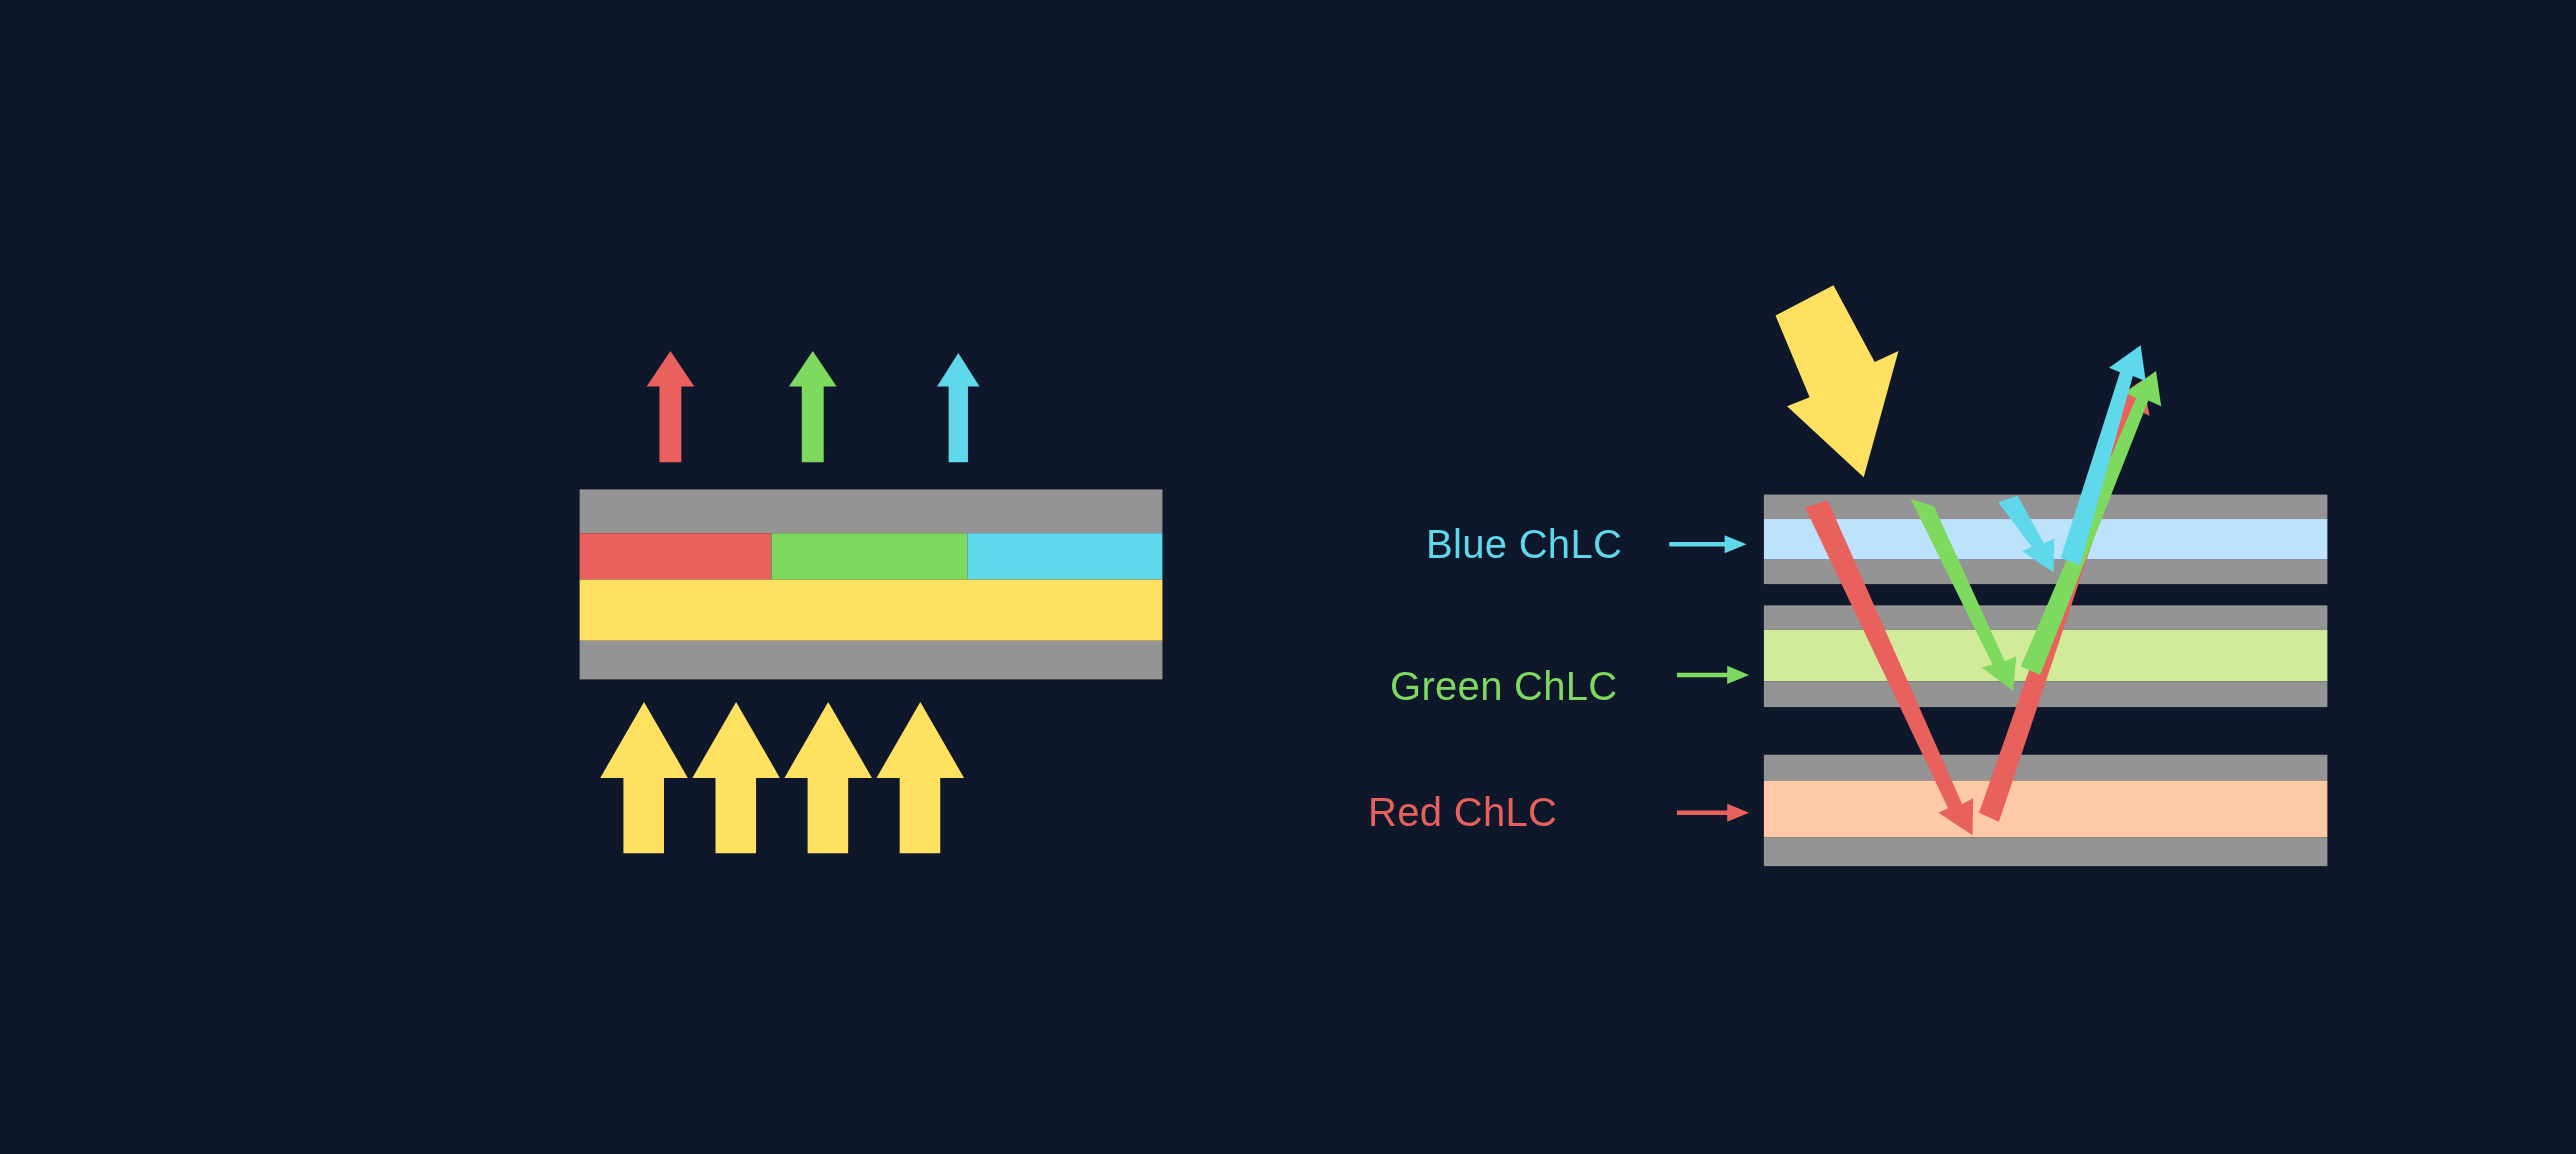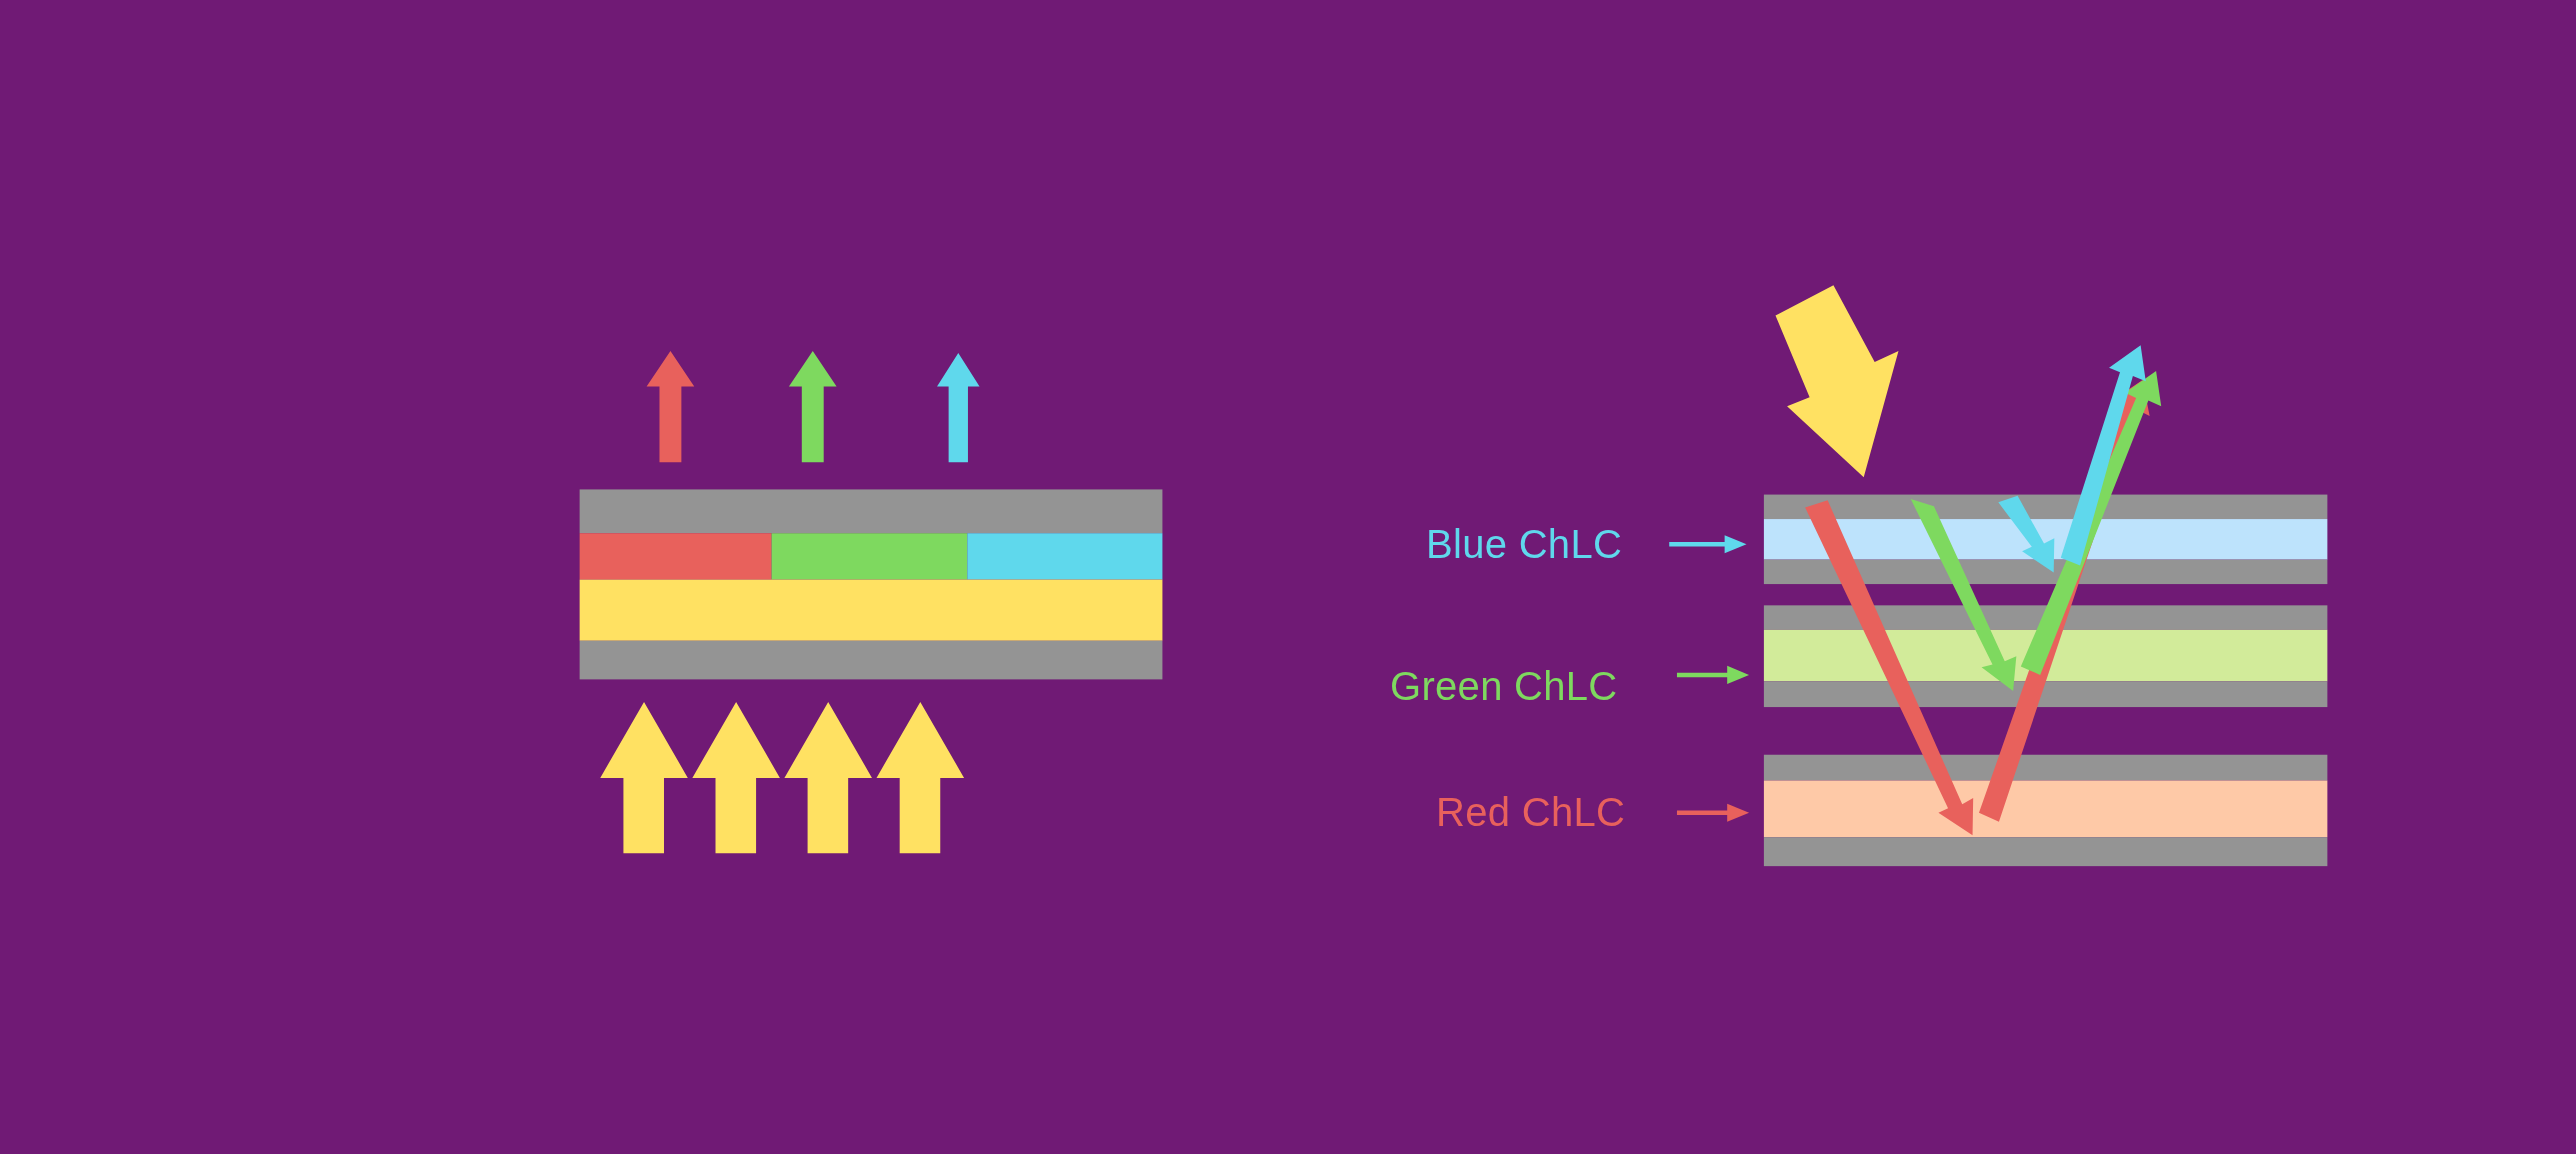--- a/index.html
+++ b/index.html
@@ -1,19 +1,19 @@
 <!DOCTYPE html>
 <html style="font-size:10.3px"><head>
 <meta charset="utf-8">
 <style>
   html,body{margin:0;padding:0;background:#ffffff;}
   #stage{
     position:relative;
     width:2576px;height:1154px;
-    background:#701a75;
+    background:#0f172a;
     font-family:"Liberation Sans", sans-serif;
     overflow:hidden;
   }
   #stage svg{position:absolute;left:0;top:0;width:2576px;height:1154px;}
   .lbl{
     position:absolute;
     font-family:"Liberation Sans", sans-serif;
     font-size:40px;
     font-weight:400;
     letter-spacing:0.3px;
@@ -112,16 +112,16 @@
         <line x1="2604" y1="1262" x2="2694" y2="1262" stroke="#e8615c" stroke-width="7"></line>
         <polygon points="2716,1262 2682,1248 2682,1276" fill="#e8615c"></polygon>
       </g>
     </g>
   </svg>
 
   <div class="lbl" style="left:1426px; top:524px; color:#5fd8ec;">Blue ChLC</div>
 
   <div class="lbl" style="left:1390px; top:654px; color:#7ed95f;margin-top:12px;">Green ChLC</div>
 
-  <div class="lbl" style="left:1436px; top:792px; color:#e8615c;">Red ChLC</div>
+  <div class="lbl" style="left:1368px; top:792px; color:#e8615c;">Red ChLC</div>
 
 </div>
 
 
 </body></html>

